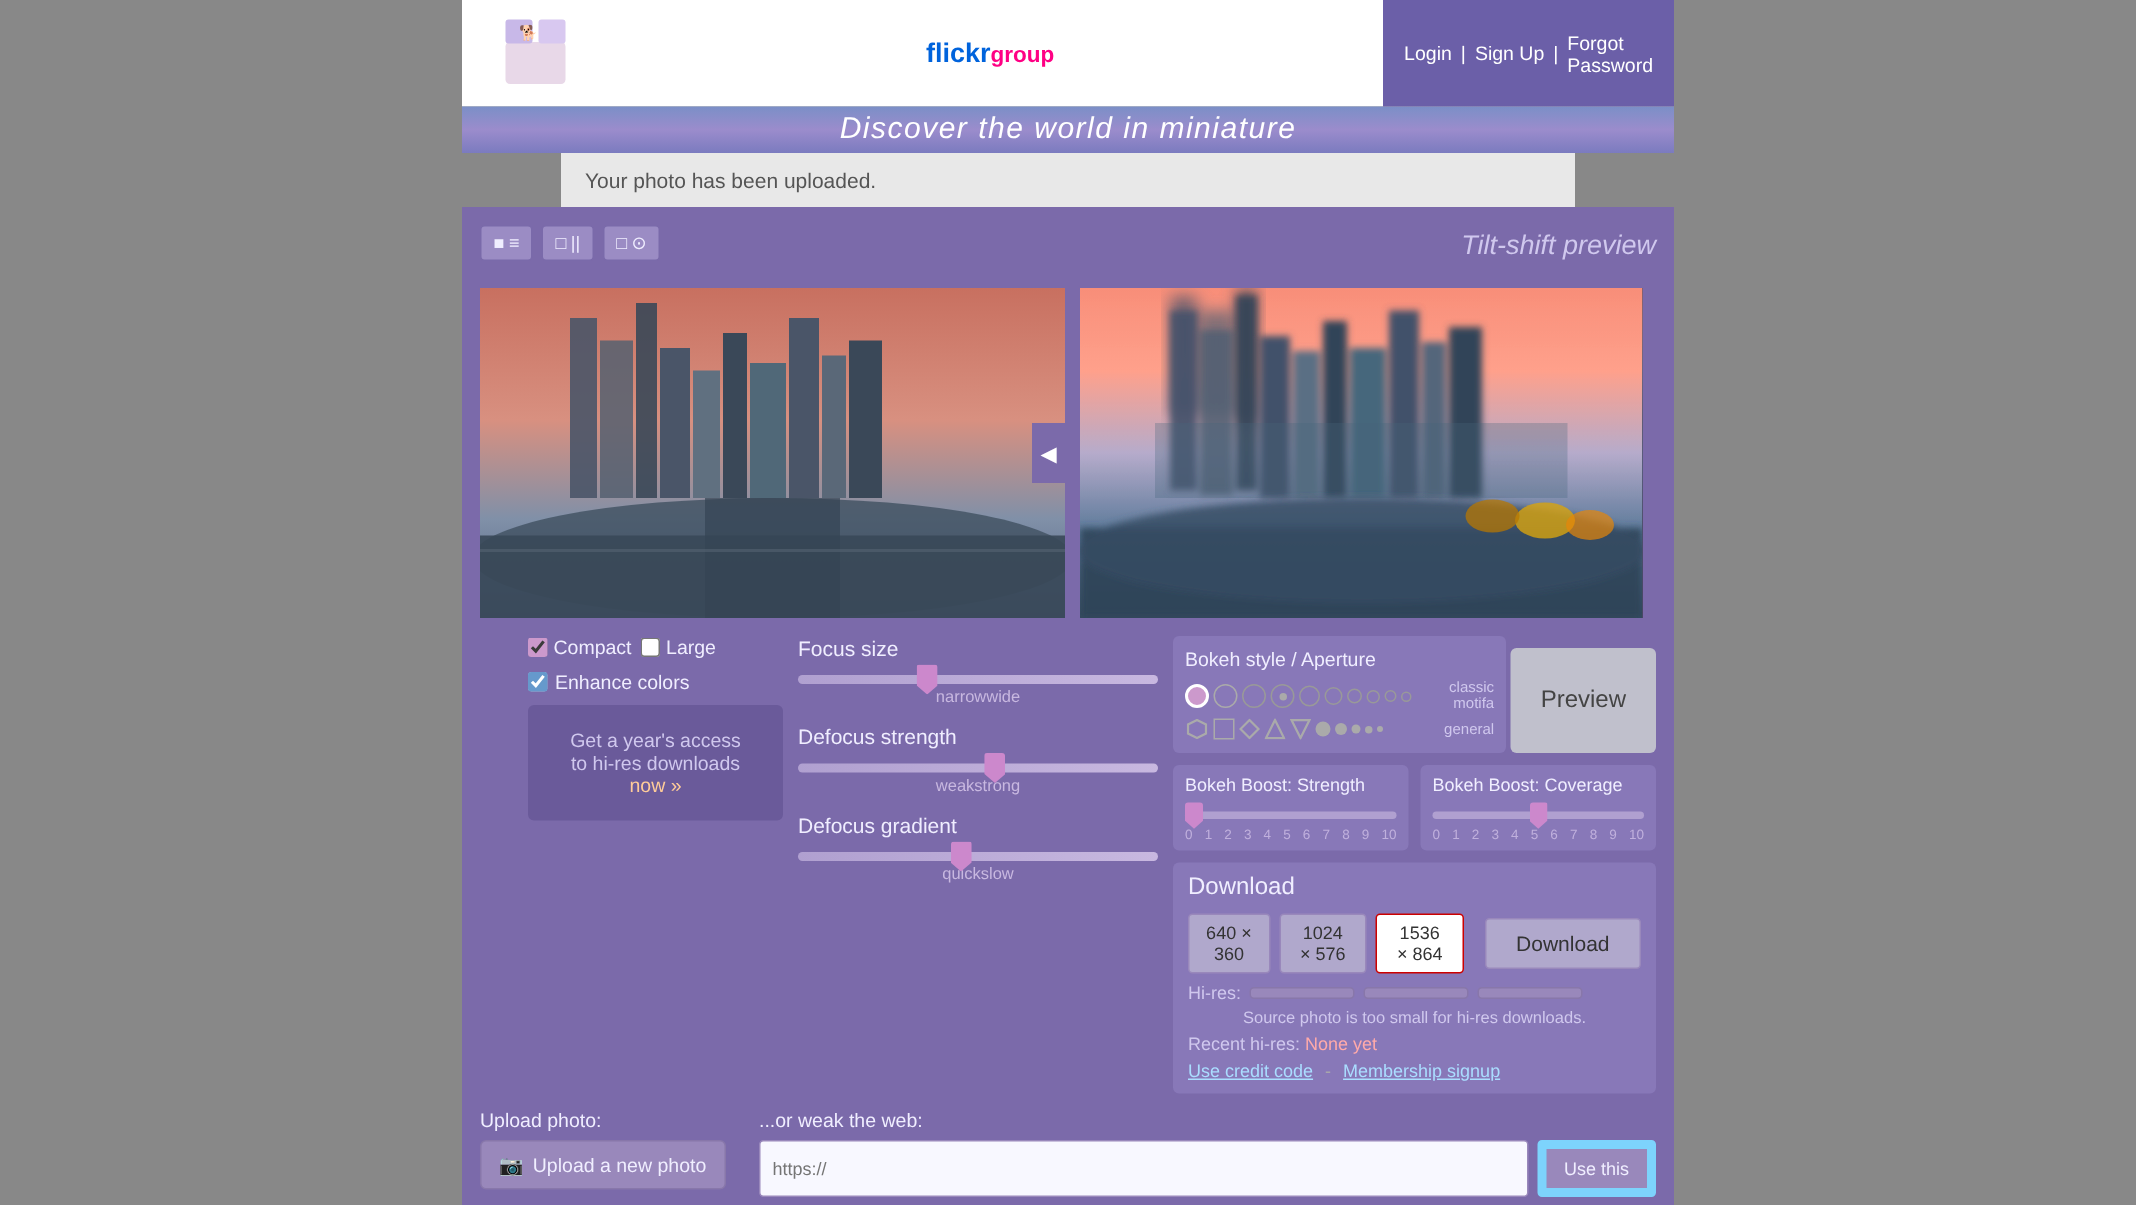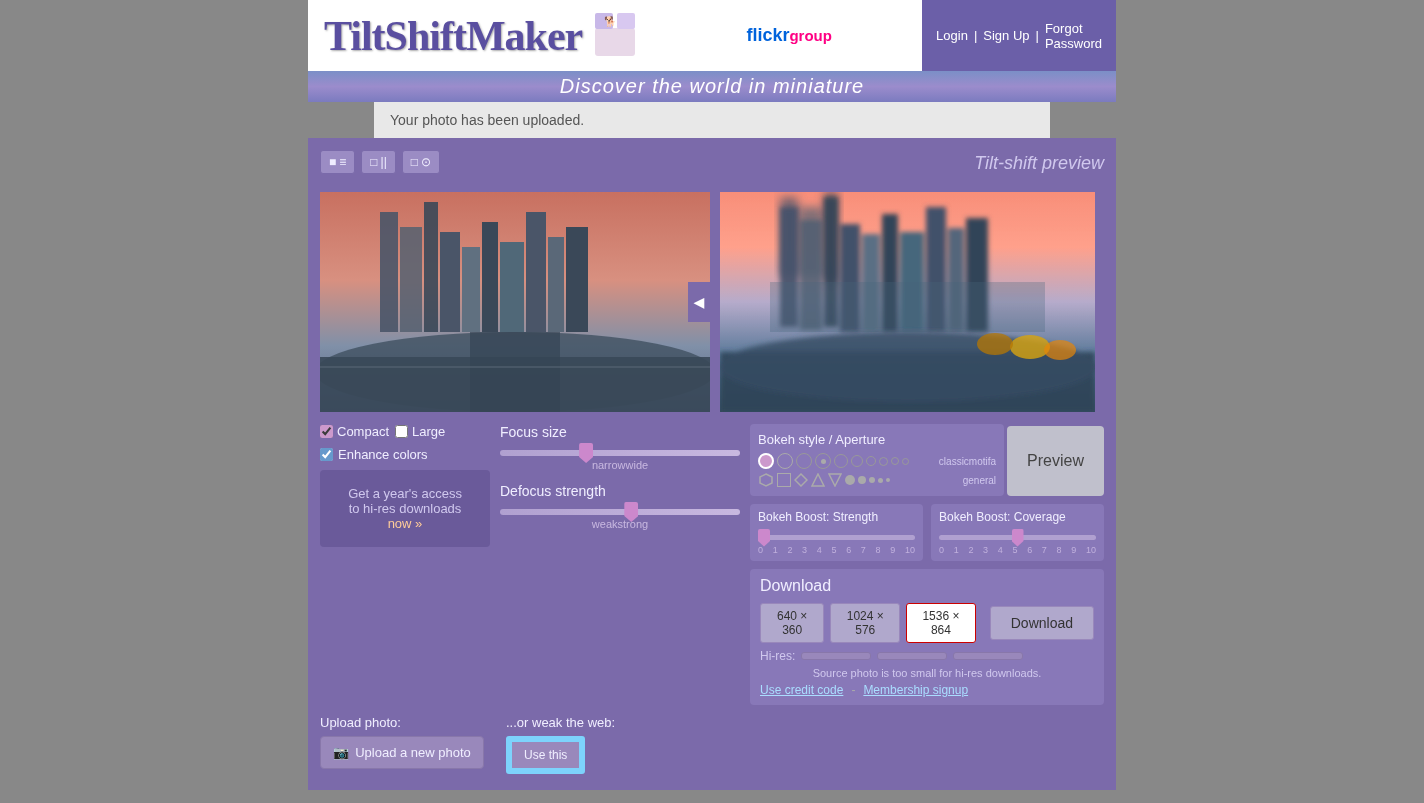--- a/index.html
+++ b/index.html
@@ -124,20 +124,21 @@
       gap: 10px;
       align-items: flex-start;
     }
 
     
     .left-panel {
       flex: 0 0 170px;
       display: flex;
       flex-direction: column;
       gap: 8px;
+      margin-left: 32px;
     }
     .size-options {
       display: flex;
       gap: 6px;
       align-items: center;
     }
     .size-option {
       display: flex;
       align-items: center;
       gap: 4px;
@@ -444,21 +445,20 @@
       position: relative;
       overflow: hidden;
       filter: contrast(1.1) saturate(1.2);
     }
   </style>
 </head>
 <body>
 
 <div style="background:#fff; width:808px; margin:0 auto; display:flex; justify-content:space-between; align-items:stretch;">
   <div class="logo-area" style="padding:8px 16px;">
-    <div class="logo-text">TiltShiftMaker</div>
     <svg width="50" height="55" viewBox="0 0 50 55" style="margin-left:8px;">
       <rect x="5" y="20" width="40" height="28" rx="3" fill="#e8d8e8"></rect>
       <rect x="5" y="5" width="18" height="16" rx="2" fill="#c8b8e8"></rect>
       <rect x="27" y="5" width="18" height="16" rx="2" fill="#d8c8f0"></rect>
       <text x="14" y="17" font-size="10" fill="#7766aa">🐕</text>
     </svg>
   </div>
   <div style="display:flex; align-items:center; padding:8px 16px; flex-direction:column; justify-content:center;">
     <div>
       <span style="color:#0063dc;font-weight:bold;font-size:18px;">flickr</span><span style="color:#ff0084;font-weight:bold;font-size:15px;">group</span>
@@ -627,20 +627,28 @@
 
       <div class="slider-group">
         <div class="slider-label">Defocus strength</div>
         <input type="range" class="slider-input" min="0" max="100" value="55" style="">
         <div class="slider-minmax">
           <span>weak</span>
           <span>strong</span>
         </div>
       </div>
 
+      <div class="slider-group">
+        <div class="slider-label">Defocus gradient</div>
+        <input type="range" class="slider-input" min="0" max="100" value="45" style="">
+        <div class="slider-minmax">
+          <span>quick</span>
+          <span>slow</span>
+        </div>
+      </div>
     </div>
 
     <div class="right-panel">
 
       <div style="display:flex; gap:3px; align-items:flex-end;">
 
         <div class="bokeh-box" style="flex:1;">
           <div class="bokeh-title">Bokeh style / Aperture</div>
 
           <div style="display:flex; gap:3px; margin-bottom:3px; align-items:center;">
@@ -650,21 +658,21 @@
             <div style="width:16px;height:16px;border-radius:50%;background:transparent;border:1.5px solid #999;cursor:pointer;display:flex;align-items:center;justify-content:center;">
                 <div style="width:5px;height:5px;border-radius:50%;background:#aaa;"></div>
               </div>
             <div style="width:14px;height:14px;border-radius:50%;background:transparent;border:1.5px solid #999;cursor:pointer;"></div>
             <div style="width:12px;height:12px;border-radius:50%;background:transparent;border:1.5px solid #999;cursor:pointer;"></div>
             <div style="width:10px;height:10px;border-radius:50%;background:transparent;border:1.5px solid #999;cursor:pointer;"></div>
             <div style="width:9px;height:9px;border-radius:50%;background:transparent;border:1.5px solid #999;cursor:pointer;"></div>
             <div style="width:8px;height:8px;border-radius:50%;background:transparent;border:1px solid #999;cursor:pointer;"></div>
             <div style="width:7px;height:7px;border-radius:50%;background:transparent;border:1px solid #999;cursor:pointer;"></div>
             <div style="flex:1;"></div>
-            <div style="display:flex;flex-direction:row;align-items:flex-end;">
+            <div style="display:flex;flex-direction:column;align-items:flex-end;">
               <span style="color:#d0c8ee;font-size:10px;">classic</span>
               <span style="color:#d0c8ee;font-size:10px;">motifa</span>
             </div>
           </div>
 
           <div style="display:flex; gap:3px; align-items:center;">
             <div style="width:16px;height:16px;cursor:pointer;display:flex;align-items:center;justify-content:center;">
               <svg width="14" height="14" viewBox="0 0 14 14">
                   <polygon points="7,1 13,4 13,10 7,13 1,10 1,4" fill="none" stroke="#aaa" stroke-width="1.5"></polygon>
                 </svg>
@@ -750,38 +758,43 @@
           <button class="download-btn" style="margin-left:8px;">Download</button>
         </div>
 
         <div class="hires-row">
           <span class="hires-label">Hi-res:</span>
           <button class="hires-btn"></button>
           <button class="hires-btn"></button>
           <button class="hires-btn"></button>
         </div>
         <div class="too-small-text">Source photo is too small for hi-res downloads.</div>
+        <div class="recent-hires">
+          <span>Recent hi-res:</span>
+          <span class="none">None yet</span>
+        </div>
         <div class="credit-row">
           <a href="#" class="credit-link">Use credit code</a>
           <span class="credit-sep">-</span>
           <a href="#" class="credit-link">Membership signup</a>
         </div>
       </div>
     </div>
   </div>
 
   <div class="upload-section">
     <div class="upload-box">
       <div class="upload-label">Upload photo:</div>
       <button class="upload-btn">
         <span>📷</span>
         <span>Upload a new photo</span>
       </button>
     </div>
     <div class="web-upload-box">
       <div class="web-label">...or weak the web:</div>
       <div class="web-row">
+        <input type="text" class="web-input" placeholder="https://" style="">
         <button class="use-this-btn">Use this</button>
       </div>
     </div>
   </div>
 
 </div>
 
 </body></html>

